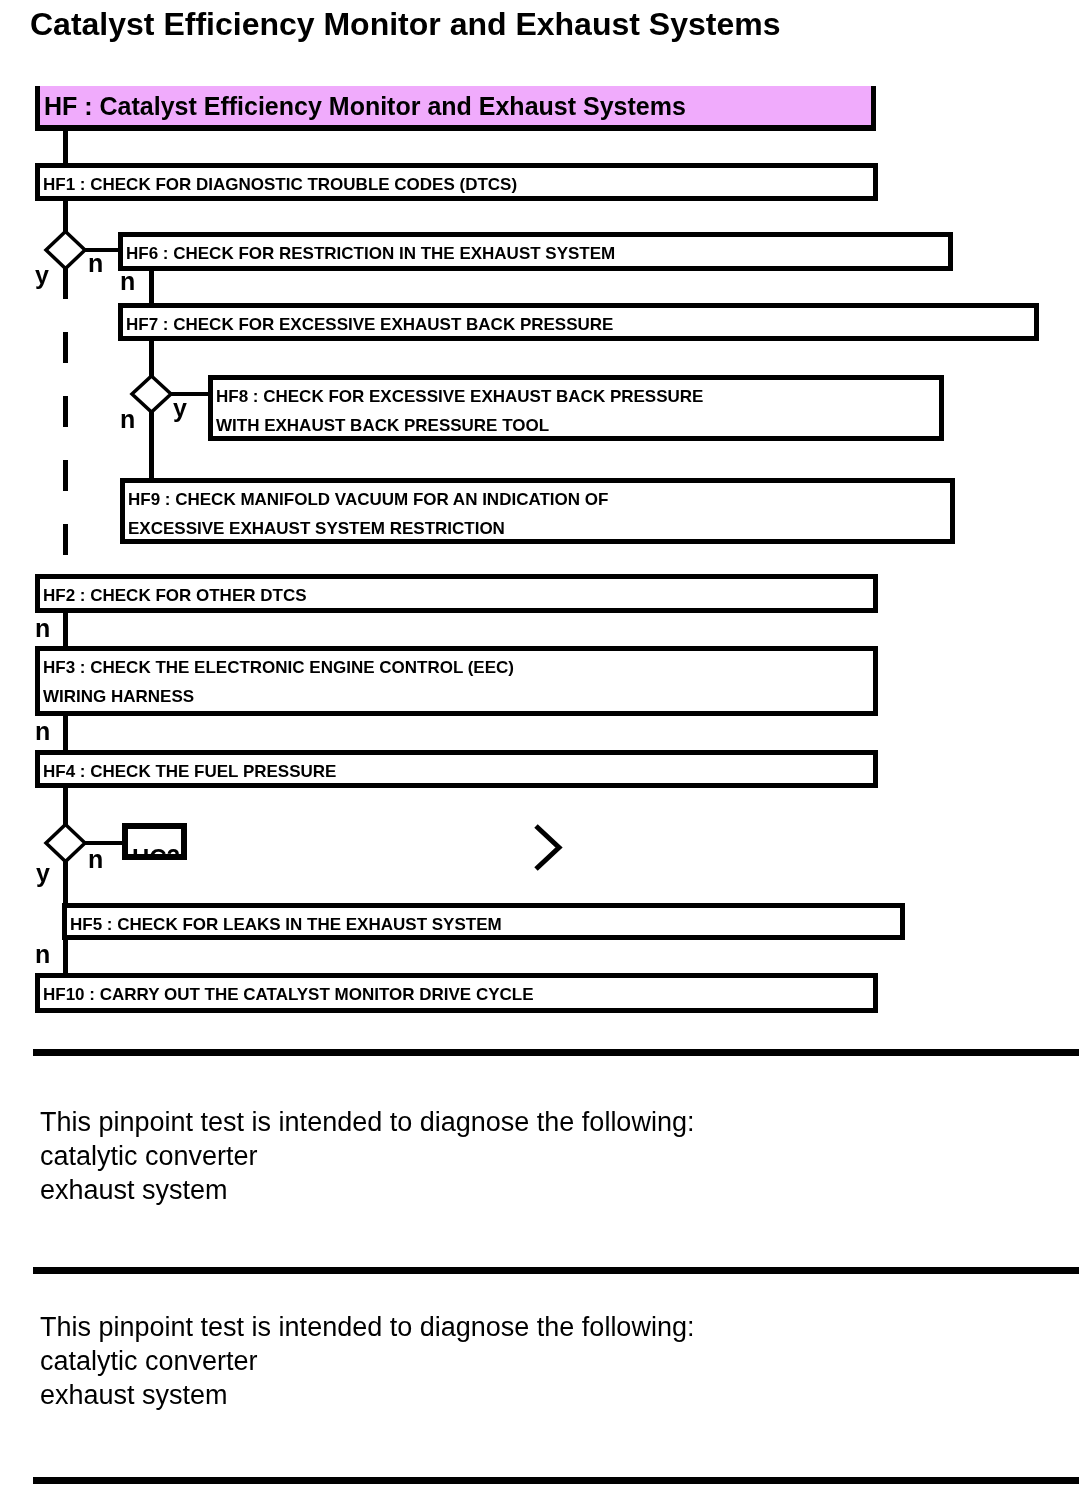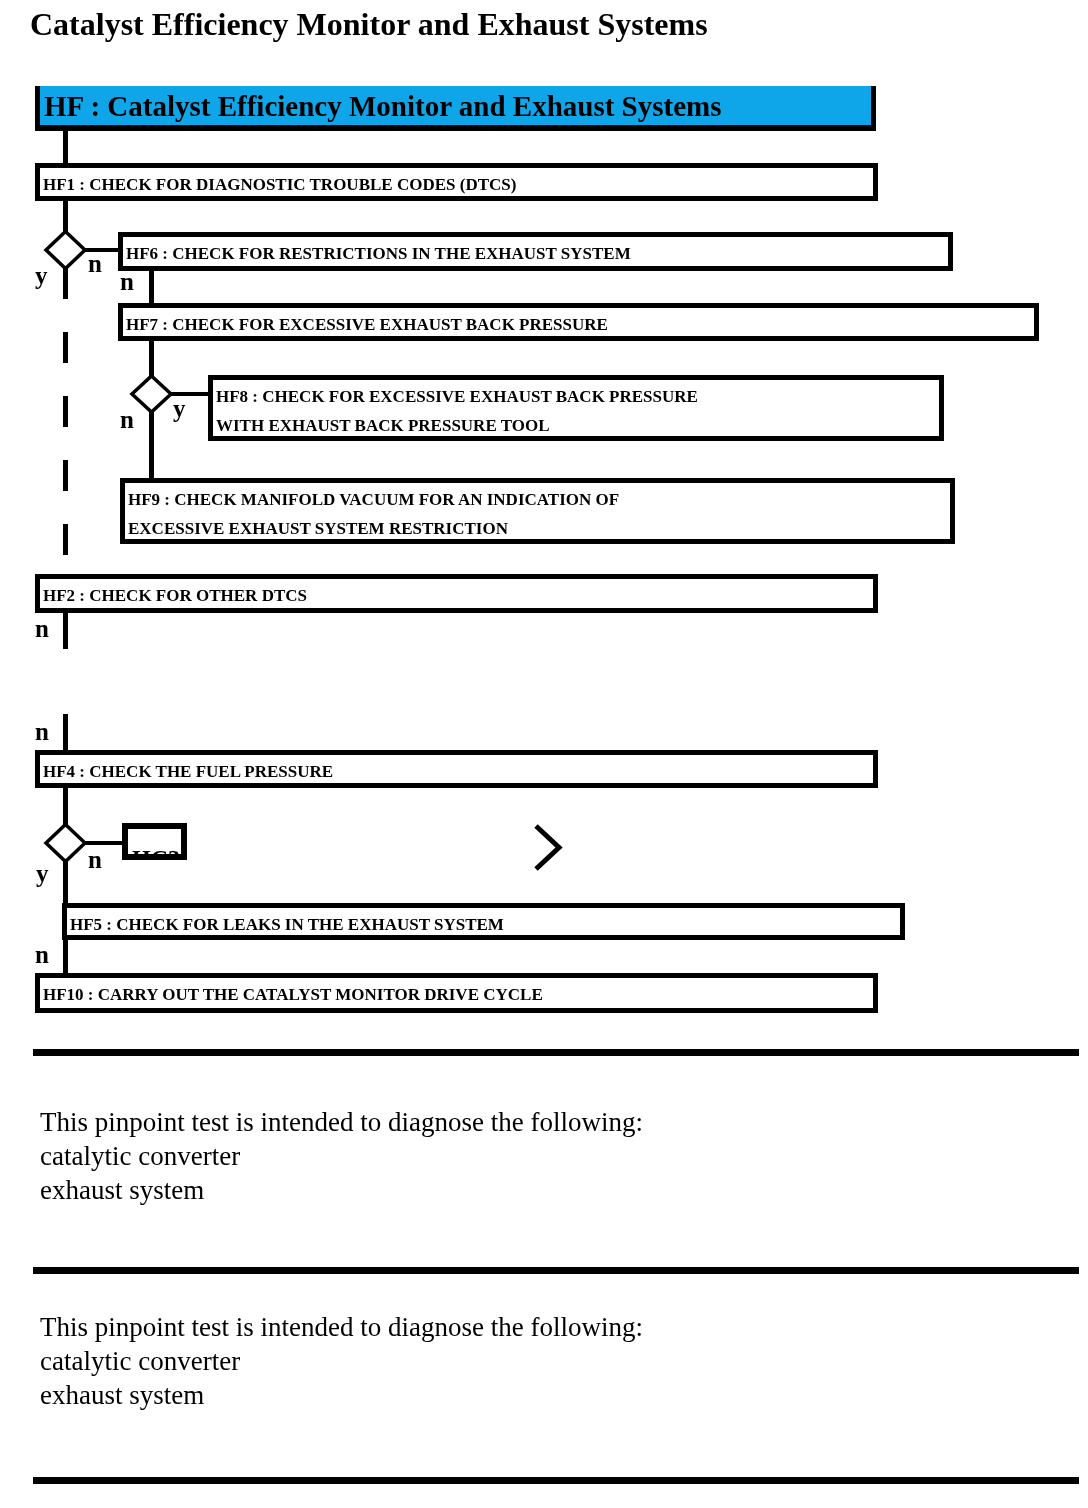--- a/index.html
+++ b/index.html
@@ -1,33 +1,33 @@
 <!DOCTYPE html>
 <html><head>
 <meta charset="utf-8">
 <style>
   html,body{margin:0;padding:0;background:#ffffff;}
   #canvas{
     position:relative;width:1088px;height:1508px;background:#ffffff;
-    font-family:Liberation Serif, serif;color:#000;overflow:hidden;
+    font-family:Liberation Sans, sans-serif;color:#000;overflow:hidden;
   }
   #wires{position:absolute;left:0;top:0;width:1088px;height:1508px;z-index:1;}
   .title{
     position:absolute;left:30px;top:6px;font-size:32px;font-weight:bold;
     letter-spacing:0px;white-space:pre;z-index:3;
   }
   .node{
     position:absolute;box-sizing:border-box;background:#ffffff;border:5px solid #000;
     font-weight:bold;font-size:17px;line-height:29px;white-space:pre;overflow:hidden;
     padding:2px 2px 0 3px;z-index:2;
   }
   .bracket{
-    position:absolute;box-sizing:border-box;background:#0ea5e9;
+    position:absolute;box-sizing:border-box;background:#f0abfc;
     border-left:5px solid #000;border-right:5px solid #000;border-bottom:6px solid #000;
-    font-weight:bold;font-size:29px;line-height:34px;white-space:pre;overflow:hidden;
+    font-weight:bold;font-size:25px;line-height:34px;white-space:pre;overflow:hidden;
     padding:3px 6px 0 4px;z-index:2;
   }
   .hc3box{
     position:absolute;box-sizing:border-box;background:#ffffff;border:6px solid #000;
     font-weight:bold;font-size:24px;line-height:24px;white-space:pre;overflow:hidden;
     padding:17px 0 0 4px;z-index:2;
   }
   .blabel{
     position:absolute;font-weight:bold;font-size:25px;line-height:25px;z-index:3;white-space:pre;
   }
@@ -62,32 +62,34 @@
     <line x1="65.5" y1="938" x2="65.5" y2="976" stroke="#000" stroke-width="5"></line>
     <polyline points="536,826 559,847.5 536,869" fill="none" stroke="#000" stroke-width="5"></polyline>
   </svg>
 
   <div class="title">Catalyst Efficiency Monitor and Exhaust Systems</div>
 
   <div class="bracket" style="left:35px;top:86px;width:841px;height:45px;">HF : Catalyst Efficiency Monitor and Exhaust Systems</div>
 
   <div class="node" style="left:35px;top:163px;width:843px;height:38px;">HF1 : CHECK FOR DIAGNOSTIC TROUBLE CODES (DTCS)</div>
 
-  <div class="node" style="left:118px;top:232px;width:835px;height:39px;">HF6 : CHECK FOR RESTRICTIONS IN THE EXHAUST SYSTEM</div>
+  <div class="node" style="left:118px;top:232px;width:835px;height:39px;">HF6 : CHECK FOR RESTRICTION IN THE EXHAUST SYSTEM</div>
 
   <div class="node" style="left:118px;top:303px;width:921px;height:38px;">HF7 : CHECK FOR EXCESSIVE EXHAUST BACK PRESSURE</div>
 
   <div class="node" style="left:208px;top:375px;width:736px;height:66px;">HF8 : CHECK FOR EXCESSIVE EXHAUST BACK PRESSURE
 WITH EXHAUST BACK PRESSURE TOOL</div>
 
   <div class="node" style="left:120px;top:478px;width:835px;height:66px;">HF9 : CHECK MANIFOLD VACUUM FOR AN INDICATION OF
 EXCESSIVE EXHAUST SYSTEM RESTRICTION</div>
 
   <div class="node" style="left:35px;top:574px;width:843px;height:39px;">HF2 : CHECK FOR OTHER DTCS</div>
 
+  <div class="node" style="left:35px;top:646px;width:843px;height:70px;">HF3 : CHECK THE ELECTRONIC ENGINE CONTROL (EEC)
+WIRING HARNESS</div>
 
   <div class="node" style="left:35px;top:750px;width:843px;height:38px;">HF4 : CHECK THE FUEL PRESSURE</div>
 
   <div class="hc3box" style="left:122px;top:823px;width:65px;height:37px;">HC3</div>
 
   <div class="node" style="left:35px;top:903px;width:843px;height:37px;margin-left:27px;">HF5 : CHECK FOR LEAKS IN THE EXHAUST SYSTEM</div>
 
   <div class="node" style="left:35px;top:973px;width:843px;height:40px;">HF10 : CARRY OUT THE CATALYST MONITOR DRIVE CYCLE</div>
 
   <span class="blabel" style="left:35px;top:263px;">y</span>

